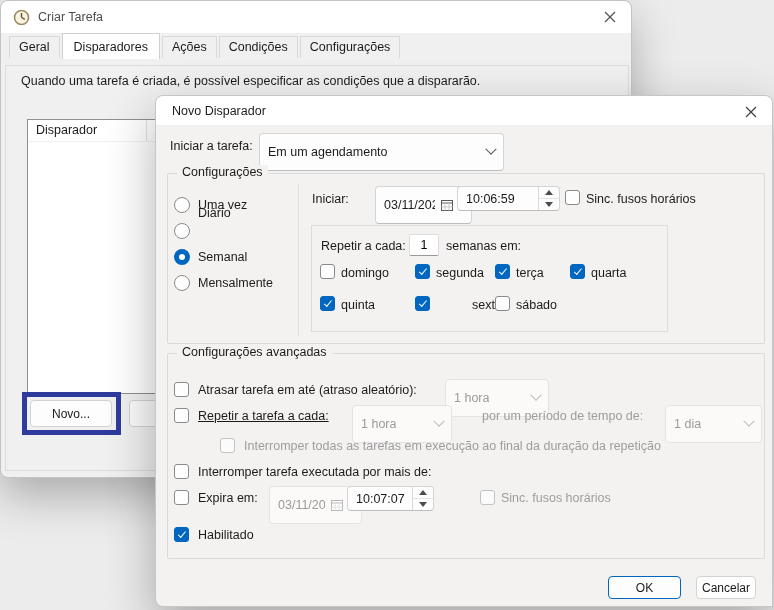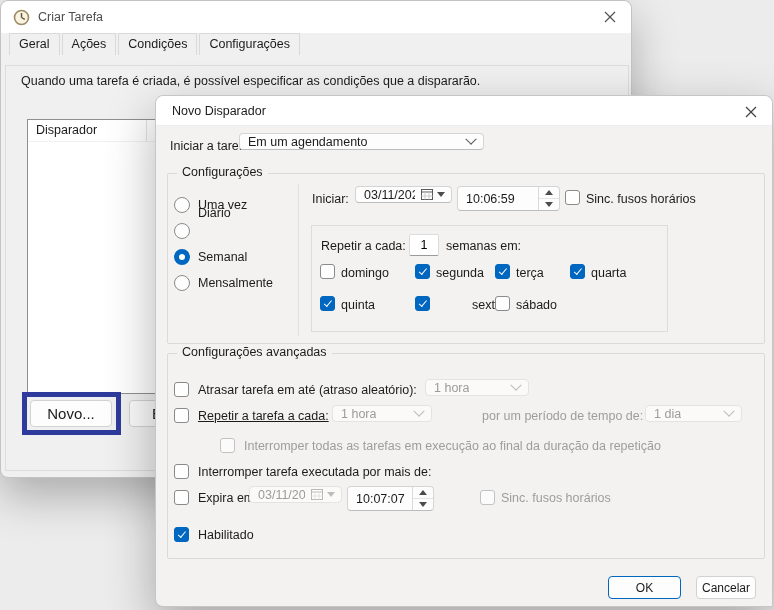--- a/index.html
+++ b/index.html
@@ -28,36 +28,36 @@
     border:1px solid #dcdcdc; }
   .desc { position:absolute; left:15px; top:8px; white-space:nowrap; }
   .listbox { position:absolute; left:21px; top:53px; width:560px; height:275px;
     background:#fff; border:1px solid #8f8f8f; }
   .listhdr { position:relative; height:22px; border-bottom:1px solid #f0f0f0; }
   .listhdr .h { position:absolute; left:8px; top:3px; }
   .coldiv { position:absolute; left:118px; top:0; width:1px; height:21px; background:#e2e2e2; }
   .hl { position:absolute; left:16px; top:326px; width:99px; height:43px;
     border:5px solid #2e3b9d; }
   .btn { position:absolute; display:flex; align-items:center; justify-content:center;
-    background:#fdfdfd; border:1px solid #d2d2d2; border-radius:4px; font-size:15px;
+    background:#fdfdfd; border:1px solid #d2d2d2; border-radius:4px; font-size:12px;
     color:#1b1b1b; cursor:default; }
   .btn-novo { left:24px; top:334px; width:82px; height:27px; }
   .btn-edita { left:123px; top:334px; width:80px; height:27px; background:#fbfbfb; }
   
   .front {
     left:155px; top:95px; width:618px; height:512px; background:#f3f2f0;
     border:1px solid #c6c6c6; border-radius:8px 8px 0 8px;
     box-shadow:0 18px 50px rgba(0,0,0,.30); z-index:10;
   }
   .front .titlebar { height:30px; border-bottom:1px solid #eeeeee; }
   .lab { position:absolute; white-space:nowrap; }
   .gray { color:#9d9d9d; }
   .combo { position:absolute; display:flex; align-items:center; justify-content:space-between;
     padding:0 8px; background:#fdfdfd; border:1px solid #d4d4d4; border-bottom-color:#bdbdbd;
-    border-radius:4px; height:17px; cursor:default; }
+    border-radius:4px; height:38px; cursor:default;margin-left:20px; }
   .combo .ct { white-space:nowrap; overflow:hidden; }
   .combo.dis { color:#9b9b9b; background:#fbfaf9; border-color:#e3e3e3; }
   .chev { width:8px; height:8px; border-right:1.5px solid #5a5a5a; border-bottom:1.5px solid #5a5a5a;
     transform:rotate(45deg) translate(-2px,-2px); flex:0 0 auto; margin-left:6px; }
   .dis .chev { border-color:#bcbcbc; }
   .dc-ic { display:flex; align-items:center; gap:4px; margin-left:6px; }
   .tri-dn { width:0; height:0; border-left:4px solid transparent; border-right:4px solid transparent;
     border-top:5px solid #4c4c4c; }
   .dis .tri-dn { border-top-color:#bcbcbc; }
   .spin { position:absolute; display:flex; align-items:stretch; background:#fdfdfd;
@@ -105,20 +105,21 @@
     <span class="closebtn">
       <svg class="xsvg" width="12" height="12" viewBox="0 0 12 12">
         <line x1="1" y1="1" x2="11" y2="11" stroke="#555" stroke-width="1.2"></line>
         <line x1="11" y1="1" x2="1" y2="11" stroke="#555" stroke-width="1.2"></line>
       </svg>
     </span>
   </header>
 
   <nav class="tabs">
     <span class="tab">Geral</span>
+    <span class="tab on">Disparadores</span>
     <span class="tab">Ações</span>
     <span class="tab">Condições</span>
     <span class="tab">Configurações</span>
   </nav>
 
   <div class="tabpage">
     <p class="desc">Quando uma tarefa é criada, é possível especificar as condições que a dispararão.</p>
 
     <div class="listbox">
       <div class="listhdr">

